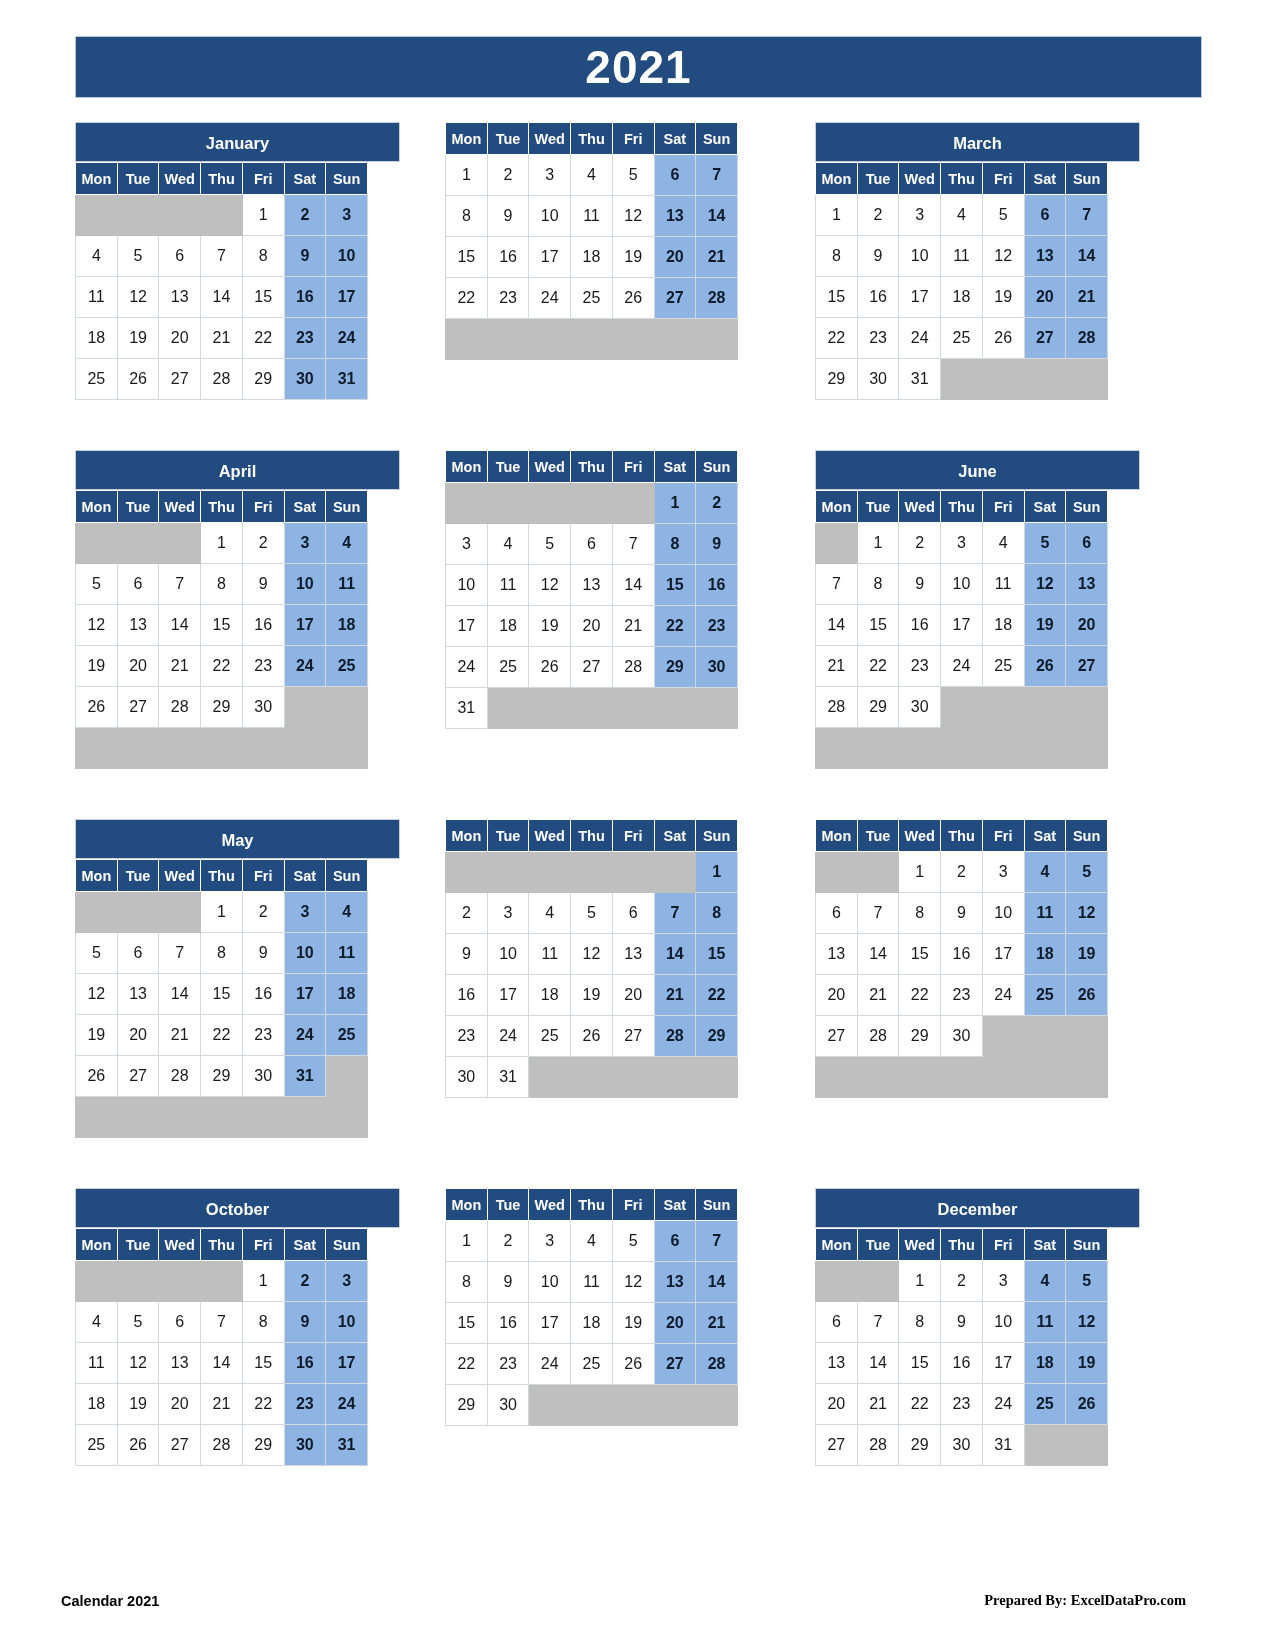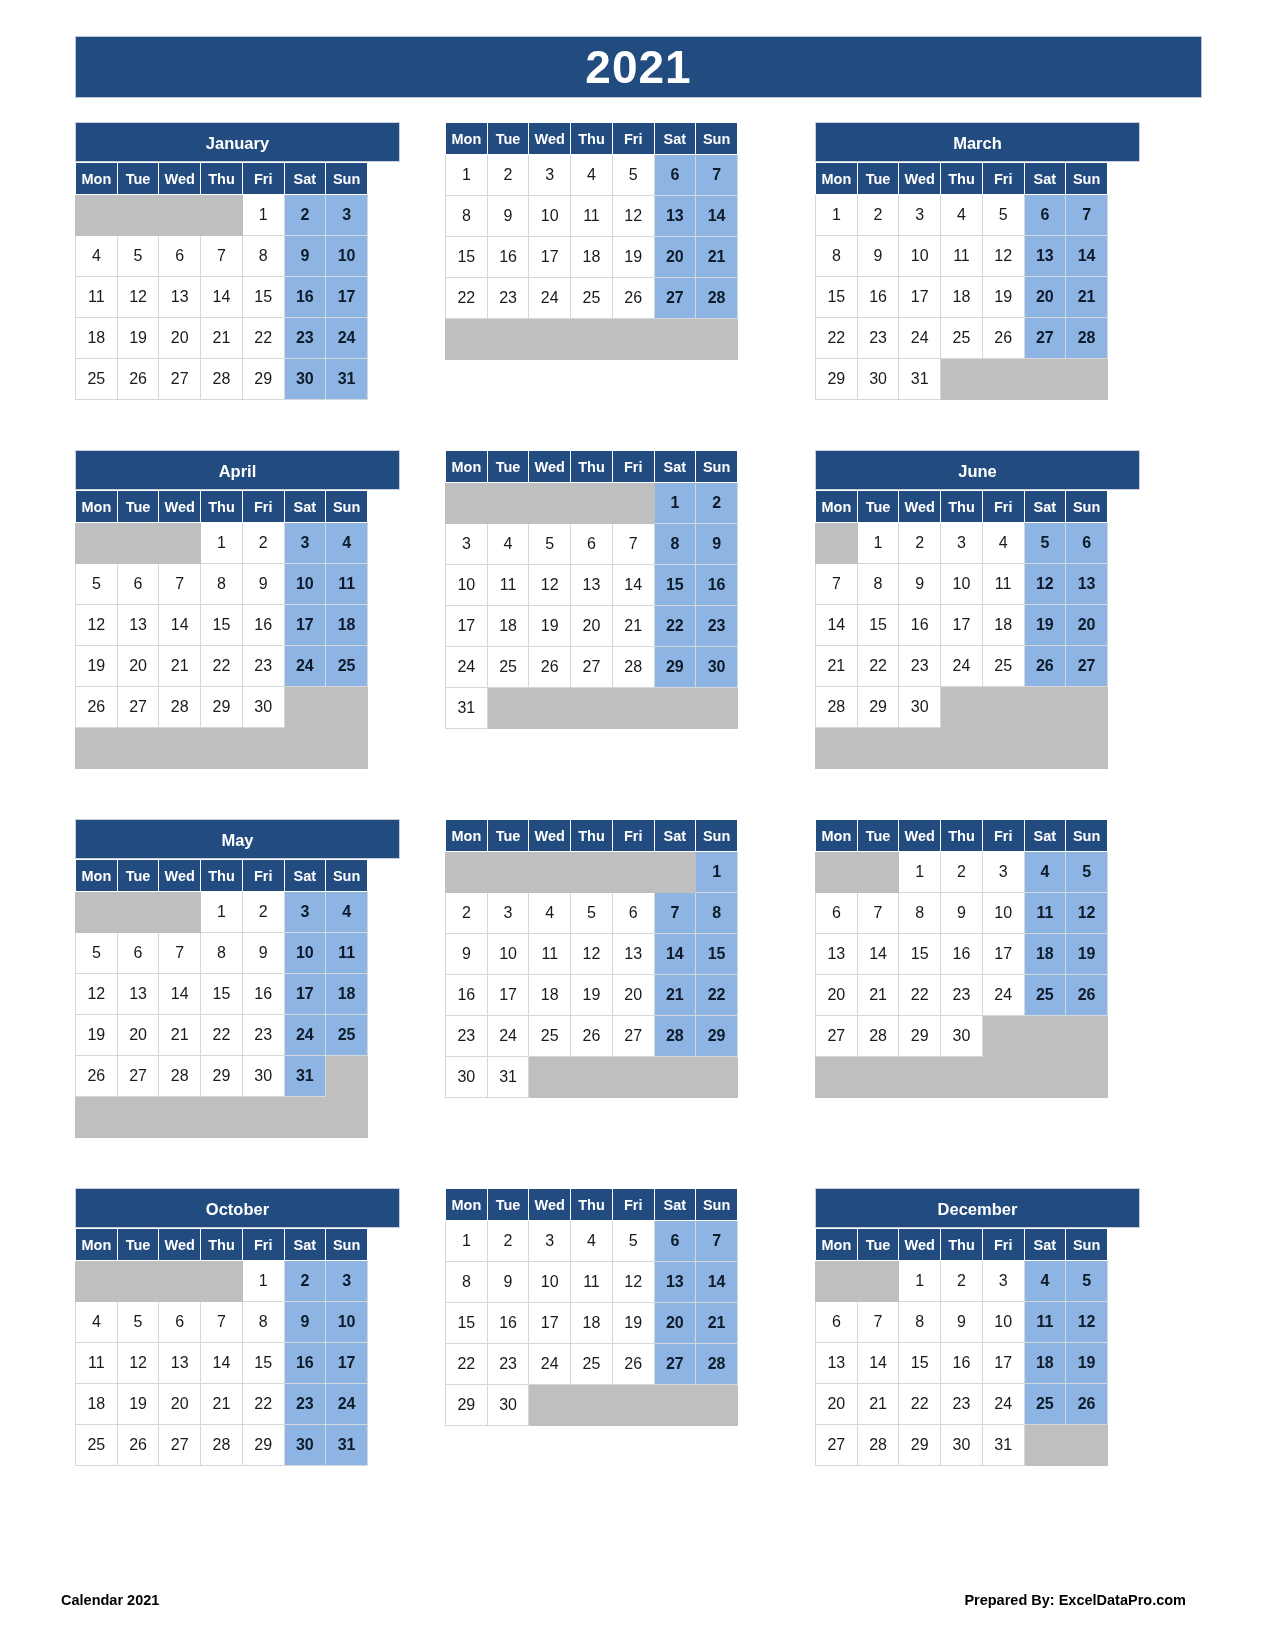--- a/index.html
+++ b/index.html
@@ -128,20 +128,21 @@
     width: 1125px;
     display: flex;
     justify-content: space-between;
     align-items: flex-end;
     font-size: 14.5px;
     font-weight: bold;
     color: #000000;
   }
   .footer .right {
     font-weight: bold;
+    font-family: Liberation Serif, serif;
   }
 </style>
 </head>
 <body>
 
 <div class="page">
 
   <div class="title-banner">
     <span class="year">2021</span>
   </div>

